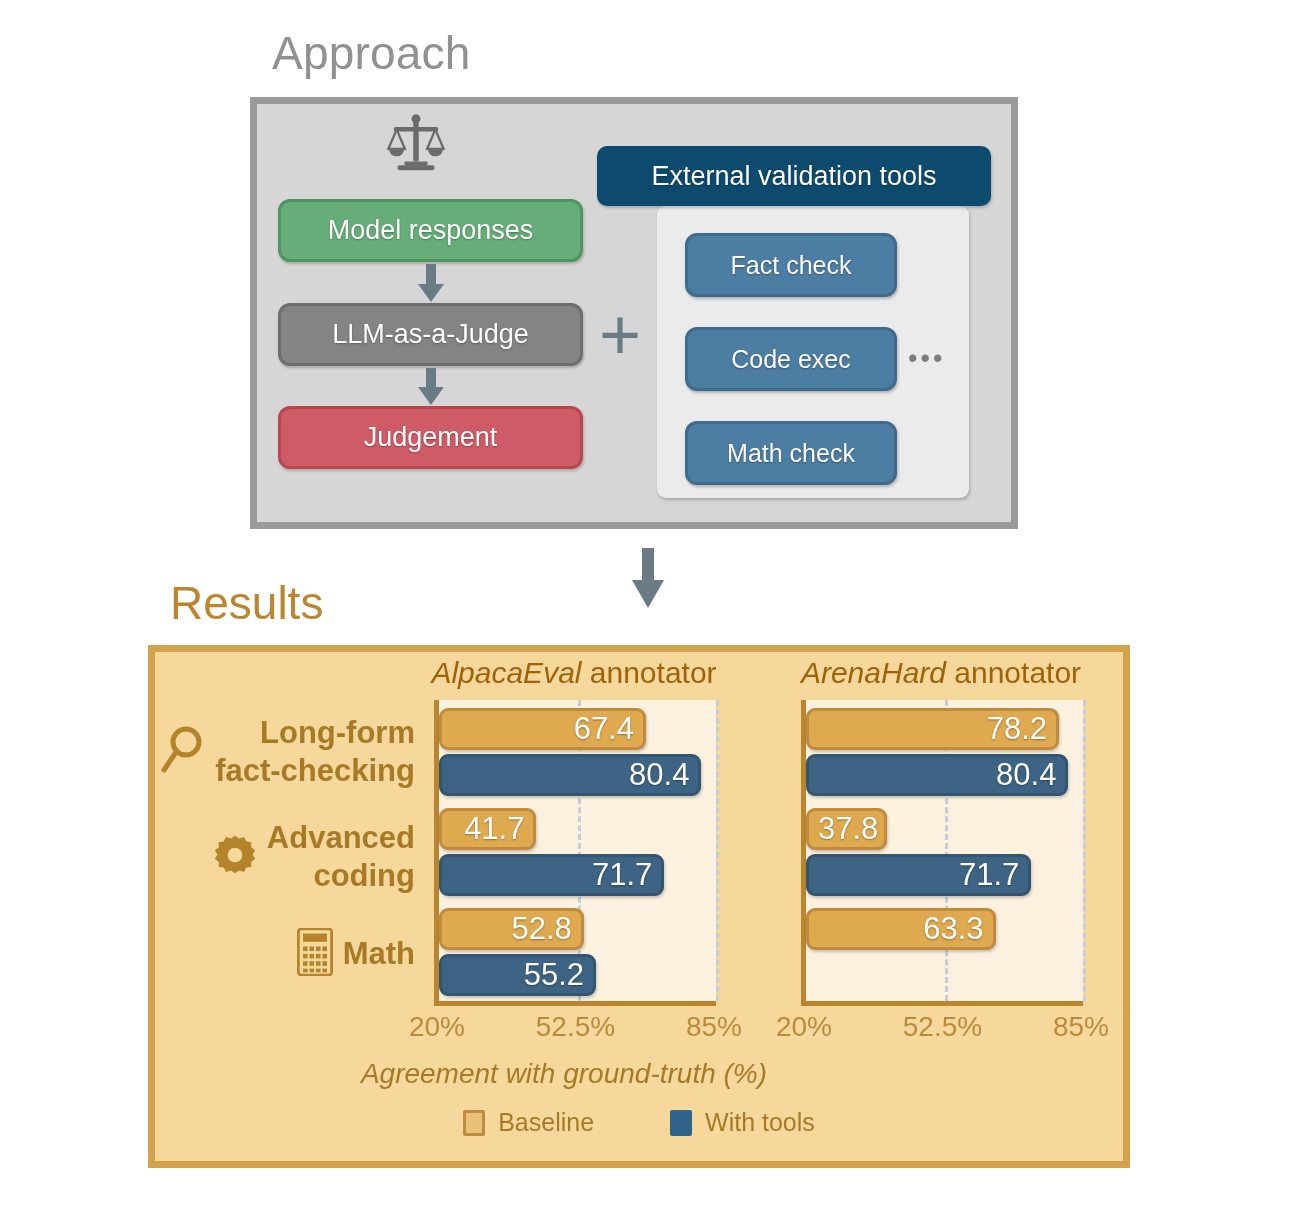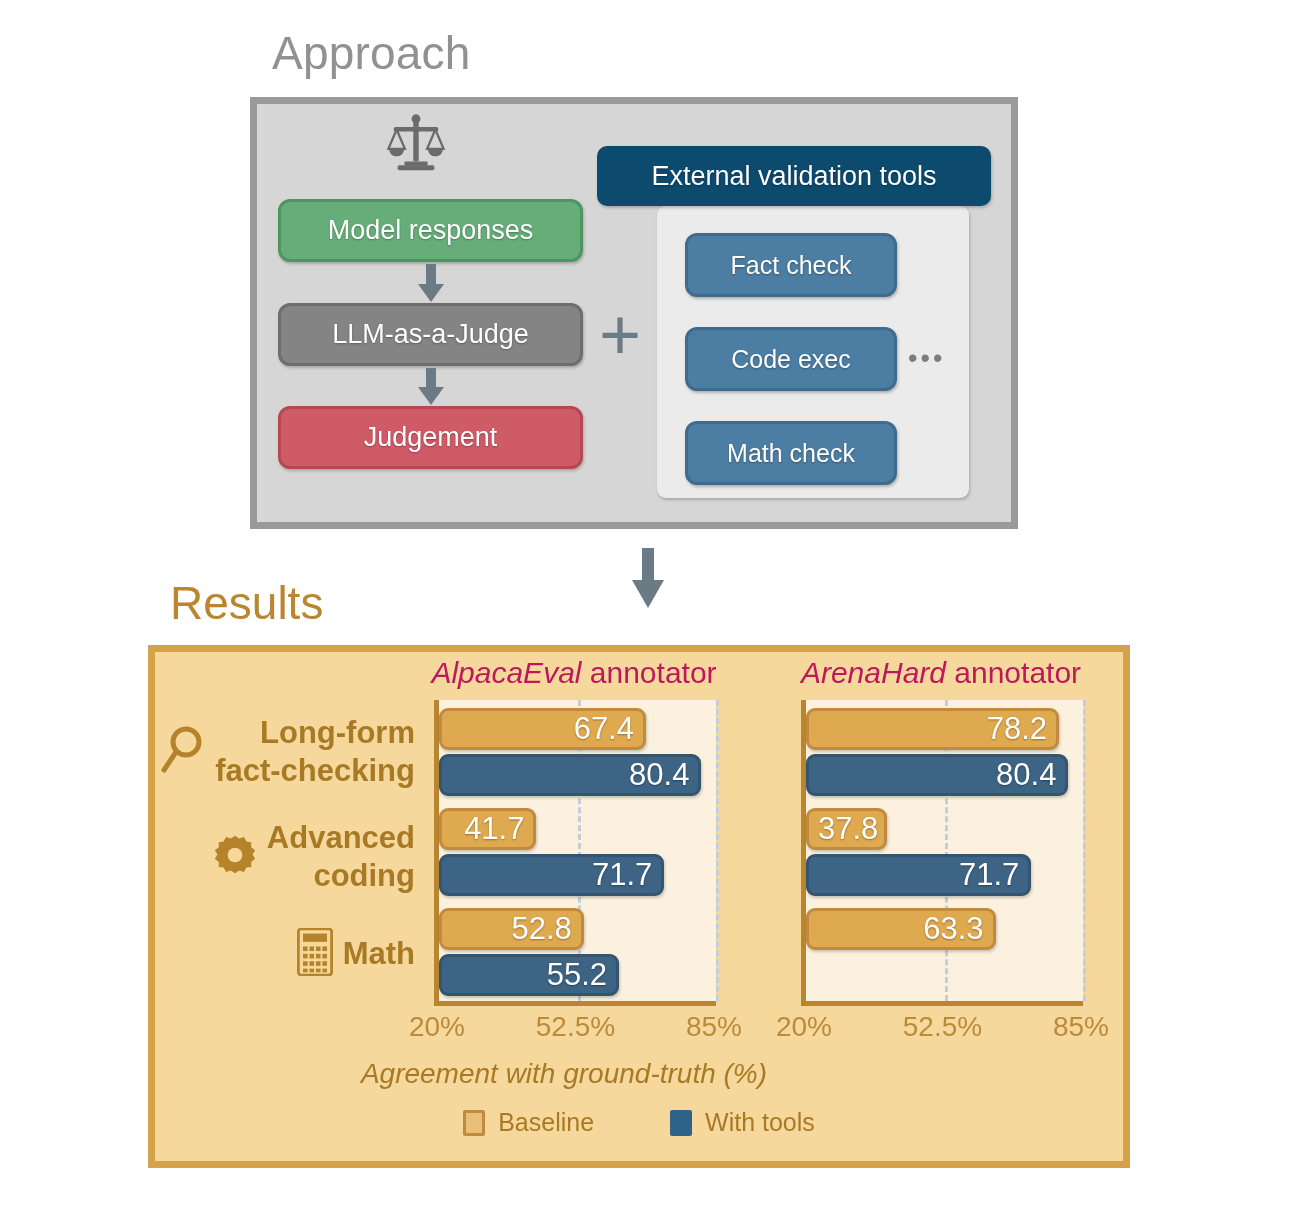--- a/index.html
+++ b/index.html
@@ -131,21 +131,21 @@
   #cat-row-1 { top: 119px; }
   #cat-row-2 { top: 228px; }
 
   
   .chart { position: absolute; top: 700px; width: 282px; height: 306px; }
   #chart-0 { left: 434px; }
   #chart-1 { left: 801px; }
 
   .chart-title {
     position: absolute; top: -44px; left: -40px; width: 360px;
-    text-align: center; font-size: 30px; color: #be185d;
+    text-align: center; font-size: 30px; color: #a16207;
     white-space: nowrap;
   }
   .chart-title i { font-style: italic; }
 
   .plot {
     position: absolute; left: 0; top: 0; right: 0; bottom: 0;
     background: #fbf1de;
     border-left: 5px solid #b9862f;
     border-bottom: 5px solid #b9862f;
     box-sizing: border-box;
@@ -308,21 +308,21 @@
 <div class="chart" id="chart-0">
     <div class="chart-title"><i>AlpacaEval</i><span> annotator</span></div>
     <div class="plot">
       <div class="gridline" style="left: 138.5px;"></div>
       <div class="gridline" style="left: 277px;"></div>
       <div class="bar baseline" style="left: 0px; width: 206.997px; top: 8px;">67.4</div>
       <div class="bar tools" style="left: 0px; width: 262.397px; top: 54px;">80.4</div>
       <div class="bar baseline" style="left: 0px; width: 97.4754px; top: 108px;">41.7</div>
       <div class="bar tools" style="left: 0px; width: 225.322px; top: 154px;">71.7</div>
       <div class="bar baseline" style="left: 0px; width: 144.778px; top: 208px;">52.8</div>
-      <div class="bar tools" style="left: 0px; width: 180px; top: 254px;">55.2</div>
+      <div class="bar tools" style="left: 0px; width: 157px; top: 254px;">55.2</div>
     </div>
     <div class="xticks">
       <div class="xtick" style="left: 63px;">20%</div>
       <div class="xtick" style="left: 201.5px;">52.5%</div>
       <div class="xtick" style="left: 340px;">85%</div>
     </div>
   </div>
 <div class="chart" id="chart-1">
     <div class="chart-title"><i>ArenaHard</i><span> annotator</span></div>
     <div class="plot">

